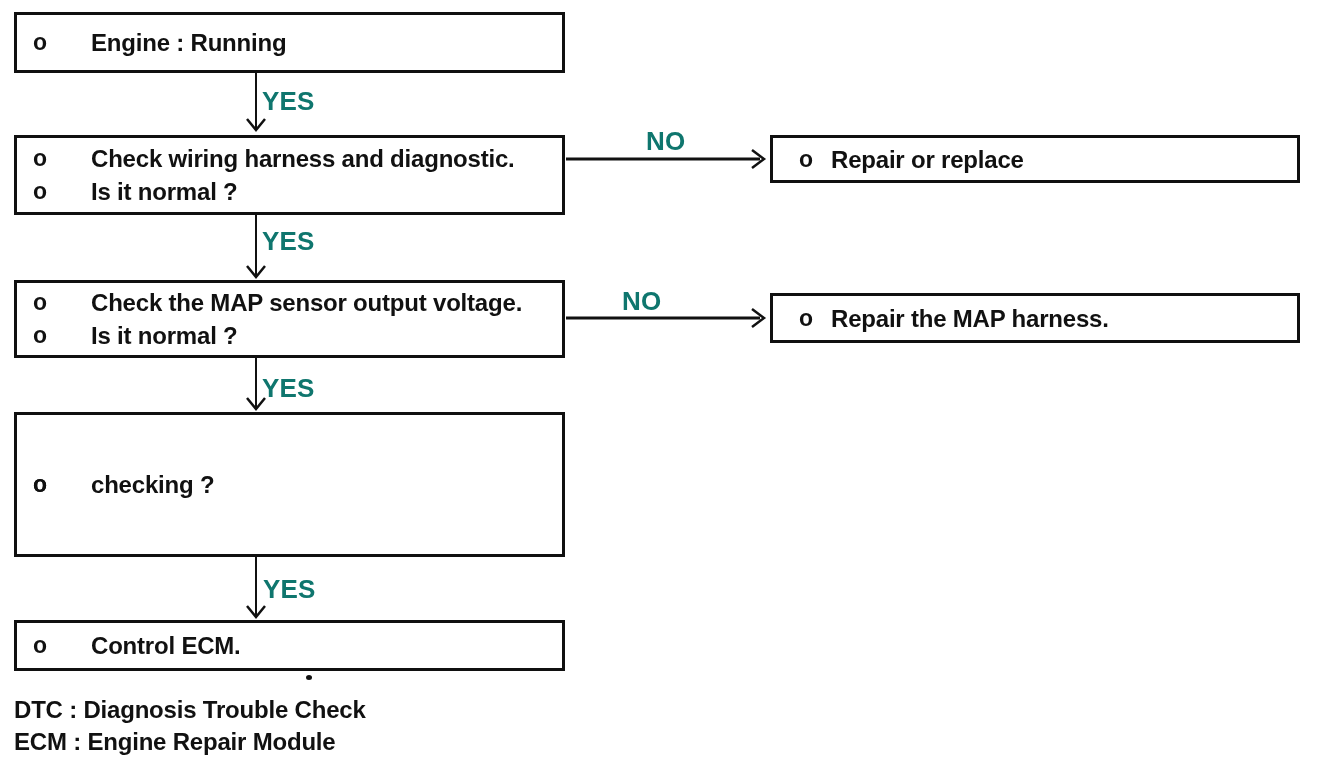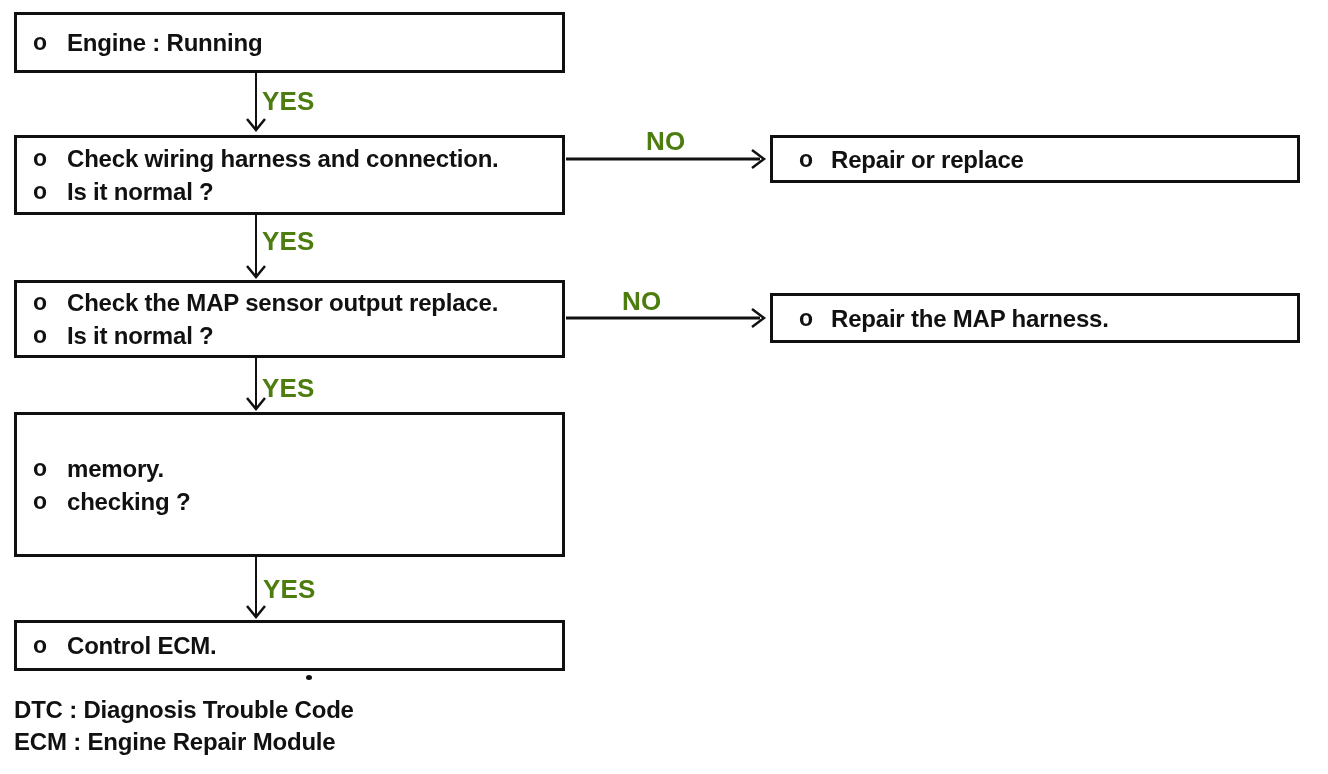--- a/index.html
+++ b/index.html
@@ -27,41 +27,41 @@
   .bullet {
     position: absolute;
     top: 0;
     font-size: 23px;
     font-weight: 700;
     line-height: 33px;
   }
   .left-col  .bullet { left: 16px; }
   .right-col .bullet { left: 26px; }
   .text { padding-right: 22px; }
-  .left-col  .text { padding-left: 50px; }
+  .left-col  .text { padding-left: 50px; margin-left: 24px; }
   .right-col .text { padding-left: 58px; }
   .line {
     font-size: 24px;
     font-weight: 700;
     line-height: 33px;
     letter-spacing: -0.2px;
     white-space: nowrap;
   }
   .line.stretch {
     white-space: normal;
     text-align: justify;
     text-align-last: justify;
   }
   .conn-label {
     position: absolute;
     font-size: 26px;
     font-weight: 700;
     line-height: 26px;
     letter-spacing: 0.2px;
-    color: #4d7c0f;
+    color: #0f766e;
   }
   .legend {
     position: absolute;
     left: 14px;
     top: 694px;
   }
   .legend-line {
     font-size: 24px;
     font-weight: 700;
     line-height: 32px;
@@ -112,51 +112,50 @@
       <div class="text">
         <div class="line">Engine : Running</div>
       </div>
     </div>
   </div>
 
   <div class="box left-col" style="top:135px;height:80px">
     <div class="item">
       <span class="bullet">o</span>
       <div class="text">
-        <div class="line">Check wiring harness and connection.</div>
+        <div class="line">Check wiring harness and diagnostic.</div>
       </div>
     </div>
     <div class="item">
       <span class="bullet">o</span>
       <div class="text">
         <div class="line">Is it normal ?</div>
       </div>
     </div>
   </div>
 
   <div class="box left-col" style="top:280px;height:78px">
     <div class="item">
       <span class="bullet">o</span>
       <div class="text">
-        <div class="line">Check the MAP sensor output replace.</div>
+        <div class="line">Check the MAP sensor output voltage.</div>
       </div>
     </div>
     <div class="item">
       <span class="bullet">o</span>
       <div class="text">
         <div class="line">Is it normal ?</div>
       </div>
     </div>
   </div>
 
   <div class="box left-col" style="top:412px;height:145px">
     <div class="item">
       <span class="bullet">o</span>
       <div class="text">
-        <div class="line">memory.</div>
       </div>
     </div>
     <div class="item">
       <span class="bullet">o</span>
       <div class="text">
         <div class="line">checking ?</div>
       </div>
     </div>
   </div>
 
@@ -190,17 +189,17 @@
   <div class="conn-label" style="left:262px;top:88px">YES</div>
   <div class="conn-label" style="left:262px;top:228px">YES</div>
   <div class="conn-label" style="left:262px;top:375px">YES</div>
   <div class="conn-label" style="left:263px;top:576px">YES</div>
   <div class="conn-label" style="left:646px;top:128px">NO</div>
   <div class="conn-label" style="left:622px;top:288px">NO</div>
 
   <div class="artifact-dot"></div>
 
   <div class="legend">
-    <div class="legend-line">DTC : Diagnosis Trouble Code</div>
+    <div class="legend-line">DTC : Diagnosis Trouble Check</div>
     <div class="legend-line">ECM : Engine Repair Module</div>
   </div>
 
 </div>
 
 </body></html>

